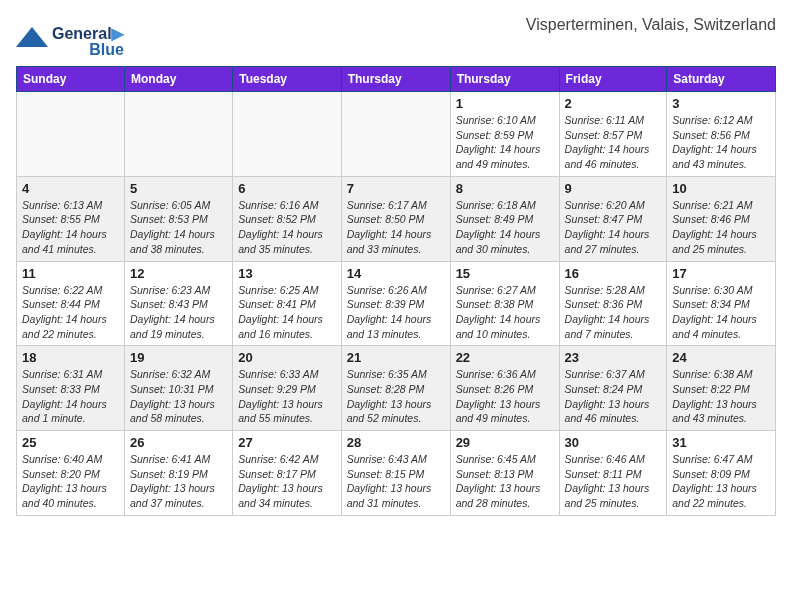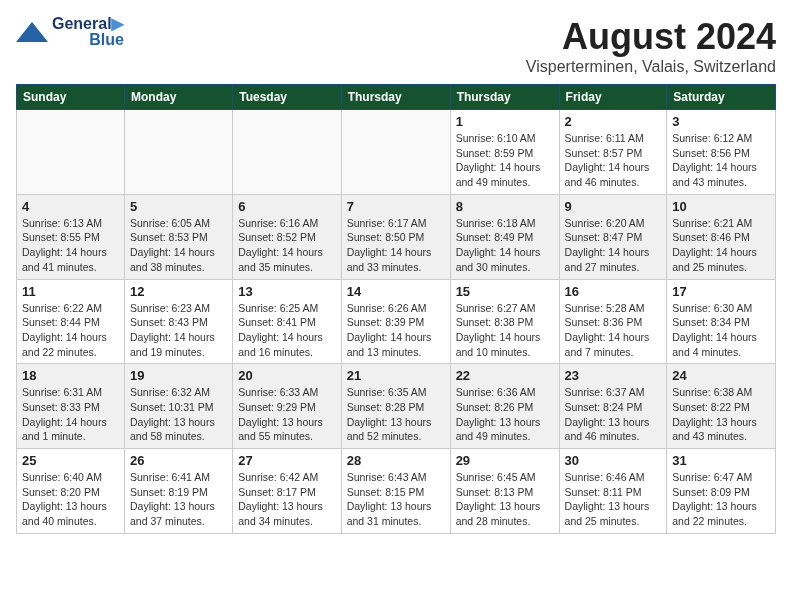--- a/index.html
+++ b/index.html
@@ -32,21 +32,21 @@
     .location-title {
       font-size: 16px;
       color: #444;
     }
     .calendar-table {
       width: 100%;
       border-collapse: collapse;
       font-size: 11px;
     }
     .calendar-table thead tr th {
-      background-color: #14532d;
+      background-color: #6d28d9;
       color: #fff;
       text-align: left;
       padding: 5px 6px;
       font-size: 12px;
       font-weight: bold;
       border: 1px solid #1a4a8a;
     }
     .calendar-table tbody tr td {
       border: 1px solid #ccc;
       vertical-align: top;
@@ -62,44 +62,44 @@
       font-weight: bold;
       font-size: 13px;
       color: #222;
       display: block;
       margin-bottom: 2px;
     }
     .day-info {
       color: #333;
       font-size: 10.5px;
       line-height: 1.4;
+      font-style: italic;
     }
     .row-shaded td {
       background: #f0f0f0 !important;
     }
   </style>
 </head>
 <body>
 
 <div class="header-section">
   <div class="logo">
     <div style="display:flex;align-items:center;">
       <div style="margin-right:4px;">
         <div style="width:32px;height:20px;position:relative;">
           <div style="position:absolute;top:0;left:0;width:0;height:0;border-left:16px solid transparent;border-right:16px solid transparent;border-bottom:20px solid #2563a8;"></div>
         </div>
       </div>
       <div>
-        <div style="font-size:16px;font-weight:bold;color:#1a3a6b;line-height:1;">General<span style="color:#4a90d9;">▶</span></div>
+        <div style="font-size:16px;font-weight:bold;color:#1a3a6b;line-height:1;margin-top:10px;">General<span style="color:#4a90d9;">▶</span></div>
         <div style="font-size:16px;font-weight:bold;color:#2563a8;line-height:1;text-align:right;">Blue</div>
       </div>
     </div>
   </div>
   <div class="title-block">
-    <div class="month-title">August 2024</div>
     <div class="location-title">Visperterminen, Valais, Switzerland</div>
   </div>
 </div>
 
 <table class="calendar-table">
   <thead>
     <tr>
     <th>Sunday</th>
         <th>Monday</th>
         <th>Tuesday</th>

